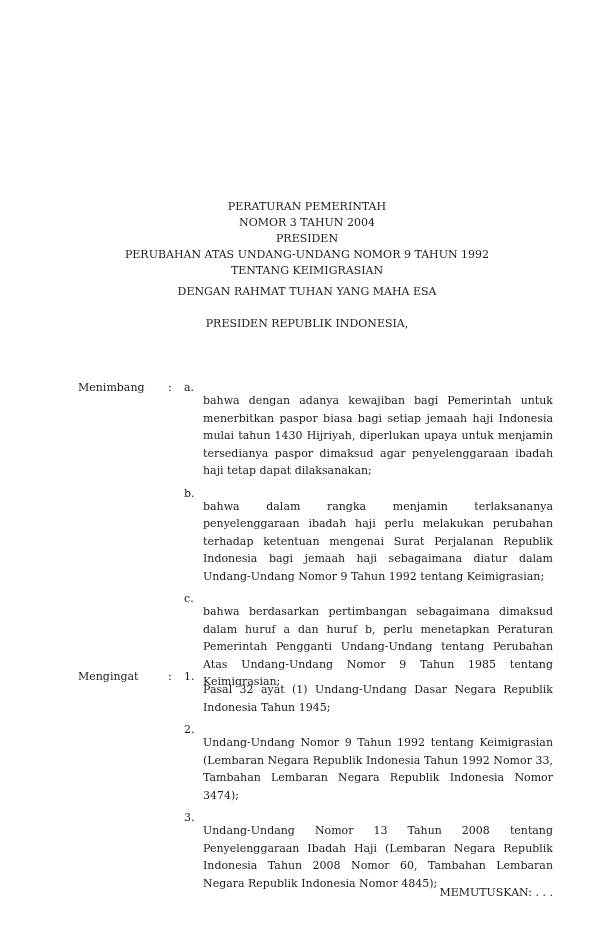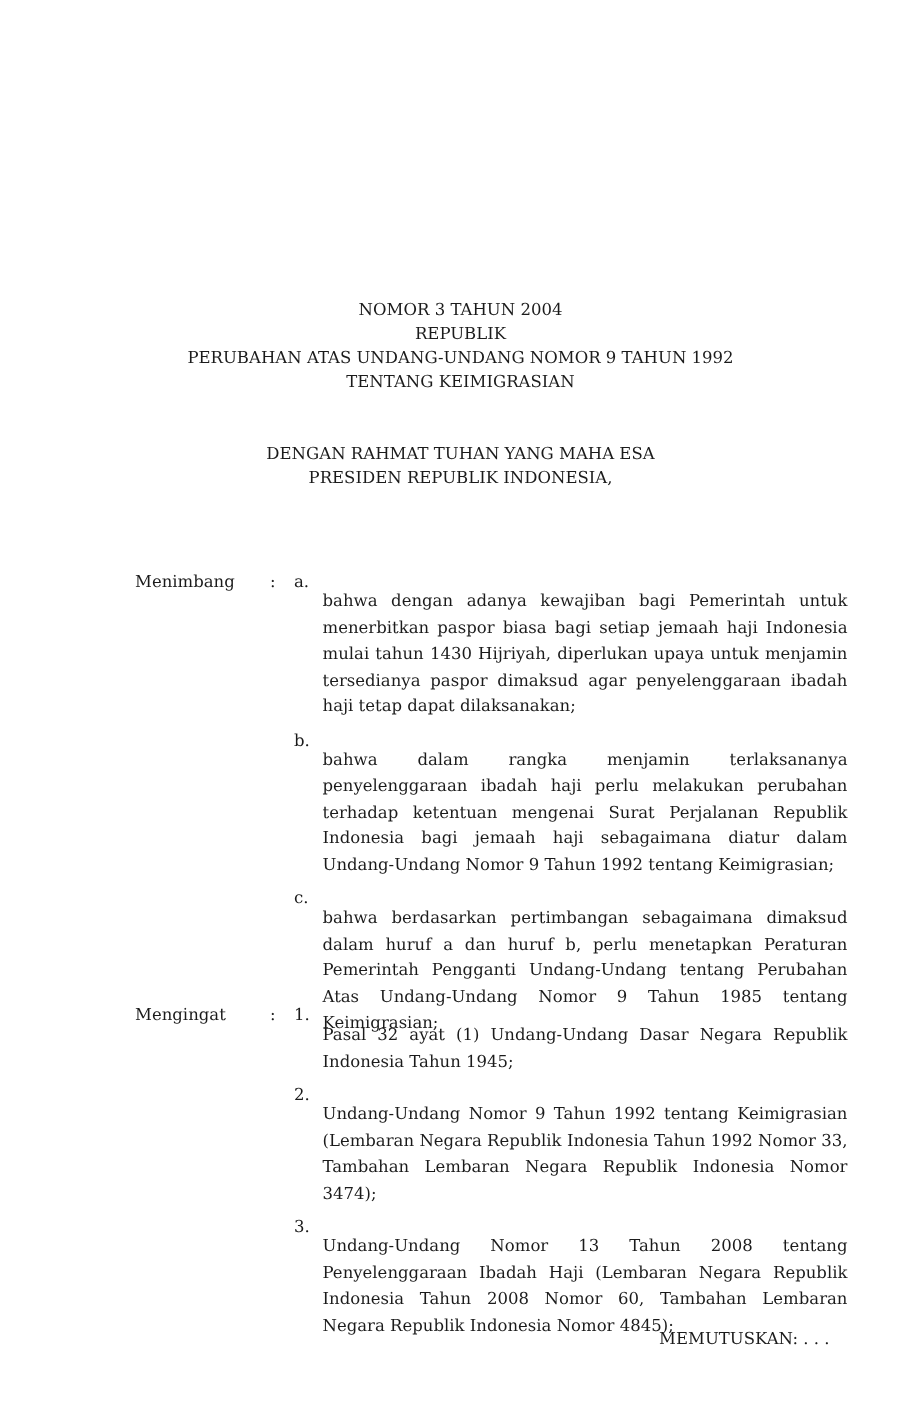--- a/index.html
+++ b/index.html
@@ -19,34 +19,34 @@
   }
   .doc-header {
     position: absolute;
     top: 199px;
     left: 58px;
     width: 498px;
     text-align: center;
     line-height: 16px;
   }
   .title-line { white-space: nowrap; }
-  .invocation { margin-top: 32px; }
-  .authority  { }
+  .invocation { margin-top: 5px; }
+  .authority  { margin-top: 16px; }
 
   .clause {
     position: absolute;
     left: 78px;
     width: 476px;
     display: flex;
     align-items: flex-start;
     line-height: 17.5px;
   }
   .clause-menimbang { top: 379px; }
   .clause-mengingat { top: 668px; }
-  .clause-label { width: 90px; flex-shrink: 0; margin-left: 12px; }
+  .clause-label { width: 90px; flex-shrink: 0; }
   .clause-colon { width: 16px; flex-shrink: 0; }
   .clause-items { width: 370px; }
   .clause-item {
     display: flex;
     align-items: flex-start;
     margin-bottom: 5px;
   }
   .clause-item:last-child { margin-bottom: 0; }
   .clause-item .marker { width: 19px; flex-shrink: 0; }
   .clause-item .item-text {
@@ -62,22 +62,23 @@
     text-align: right;
     line-height: 17.5px;
   }
 </style>
 </head>
 <body>
 
 <div class="doc-page" style="background: rgb(255, 255, 255); color: rgb(27, 27, 27);">
 
   <div class="doc-header">
+    <div class="title-line">PERATURAN PEMERINTAH</div>
     <div class="title-line">NOMOR 3 TAHUN 2004</div>
-    <div class="title-line">REPUBLIK</div>
+    <div class="title-line">PRESIDEN</div>
     <div class="title-line">PERUBAHAN ATAS UNDANG-UNDANG NOMOR 9 TAHUN 1992</div>
     <div class="title-line">TENTANG KEIMIGRASIAN</div>
     <div class="invocation">DENGAN RAHMAT TUHAN YANG MAHA ESA</div>
     <div class="authority">PRESIDEN REPUBLIK INDONESIA,</div>
   </div>
 
   <div class="clause clause-menimbang">
     <div class="clause-label">Menimbang</div>
     <div class="clause-colon">:</div>
     <div class="clause-items">

